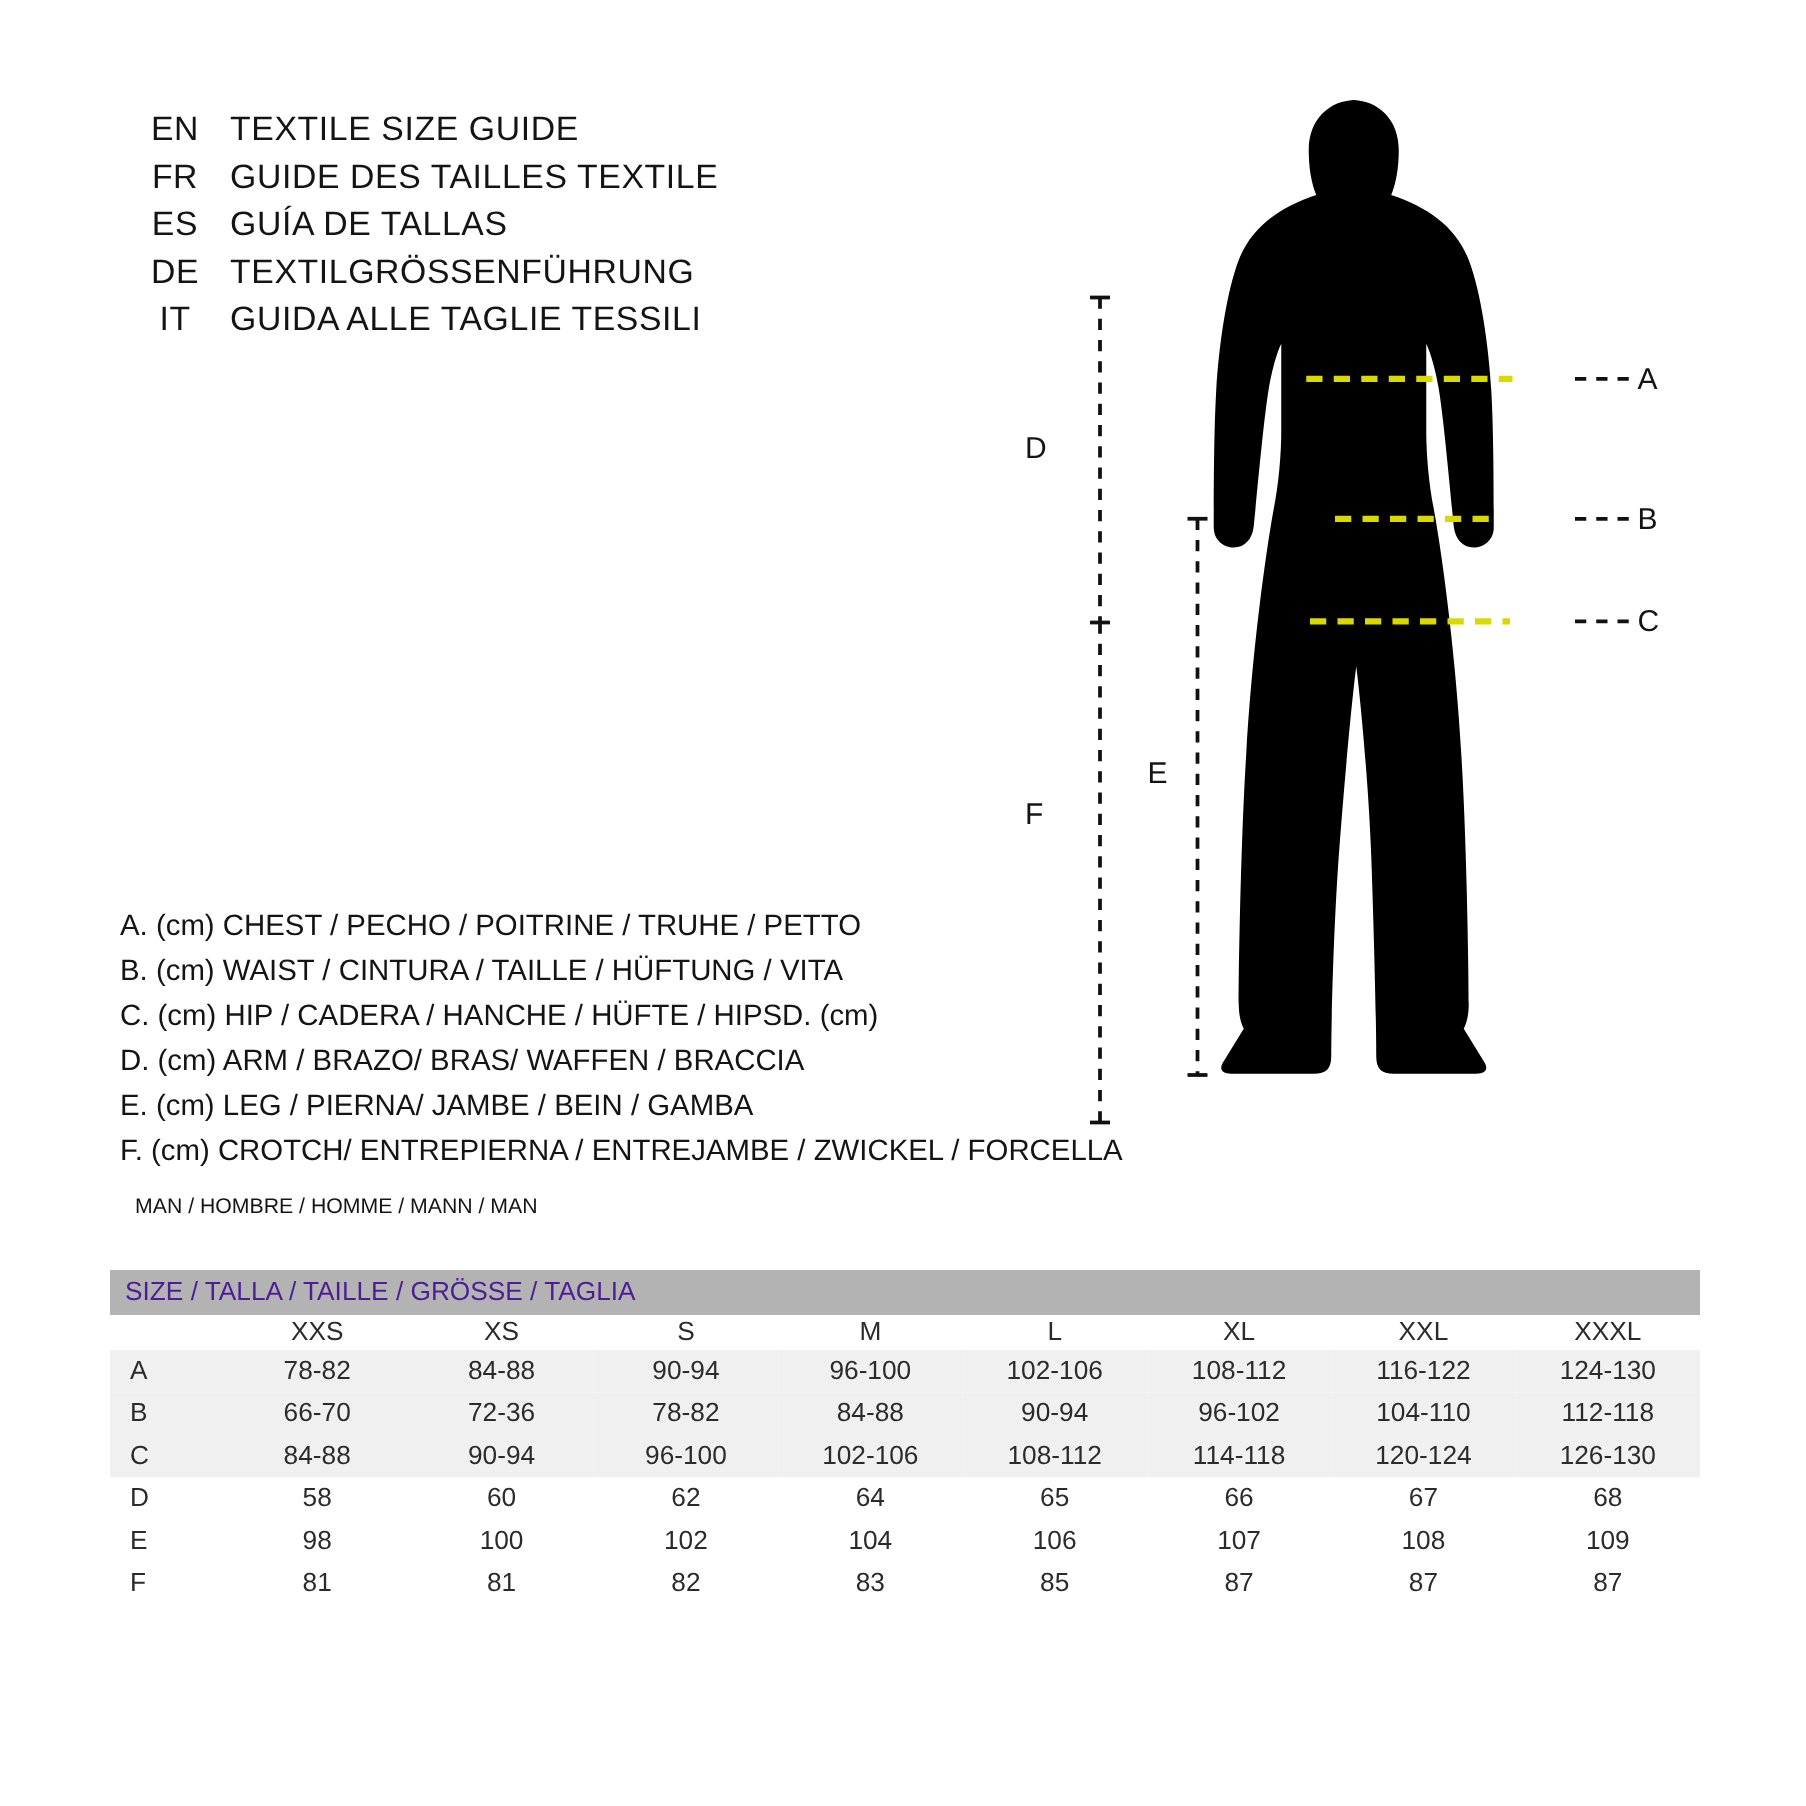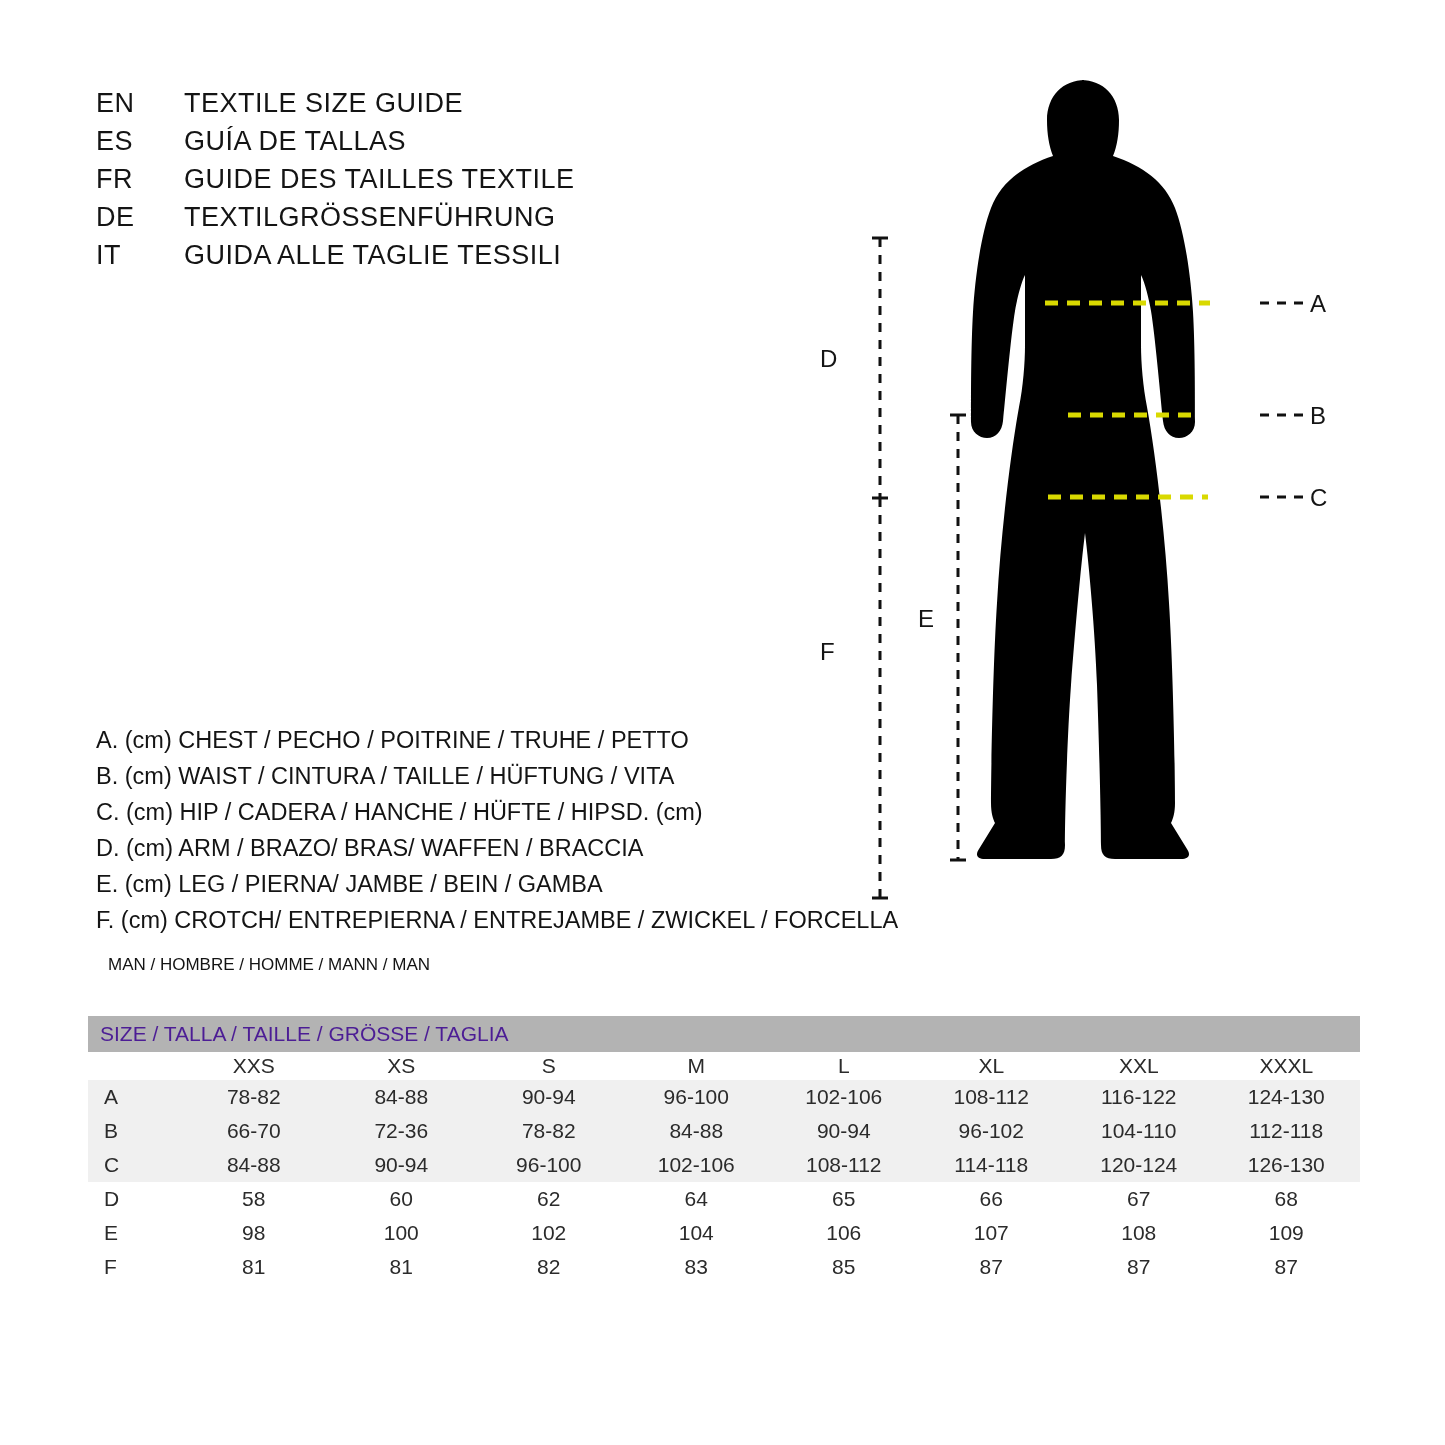--- a/index.html
+++ b/index.html
@@ -27,20 +27,21 @@
     display: flex;
     align-items: baseline;
     height: 38px;
     font-size: 27px;
     letter-spacing: 0.5px;
     color: #141414;
   }
   .title-lang {
     width: 88px;
     flex: 0 0 88px;
+    text-align: center;
   }
   .title-text {
     flex: 1;
   }
 
   
   .legend {
     position: absolute;
     left: 96px;
     top: 722px;
@@ -123,26 +124,26 @@
 </style>
 </head>
 <body>
 
 <div class="titles">
   <div class="title-row">
     <span class="title-lang">EN</span>
     <span class="title-text">TEXTILE SIZE GUIDE</span>
   </div>
   <div class="title-row">
+    <span class="title-lang">FR</span>
+    <span class="title-text">GUIDE DES TAILLES TEXTILE</span>
+  </div>
+  <div class="title-row">
     <span class="title-lang">ES</span>
     <span class="title-text">GUÍA DE TALLAS</span>
-  </div>
-  <div class="title-row">
-    <span class="title-lang">FR</span>
-    <span class="title-text">GUIDE DES TAILLES TEXTILE</span>
   </div>
   <div class="title-row">
     <span class="title-lang">DE</span>
     <span class="title-text">TEXTILGRÖSSENFÜHRUNG</span>
   </div>
   <div class="title-row">
     <span class="title-lang">IT</span>
     <span class="title-text">GUIDA ALLE TAGLIE TESSILI</span>
   </div>
 </div>

